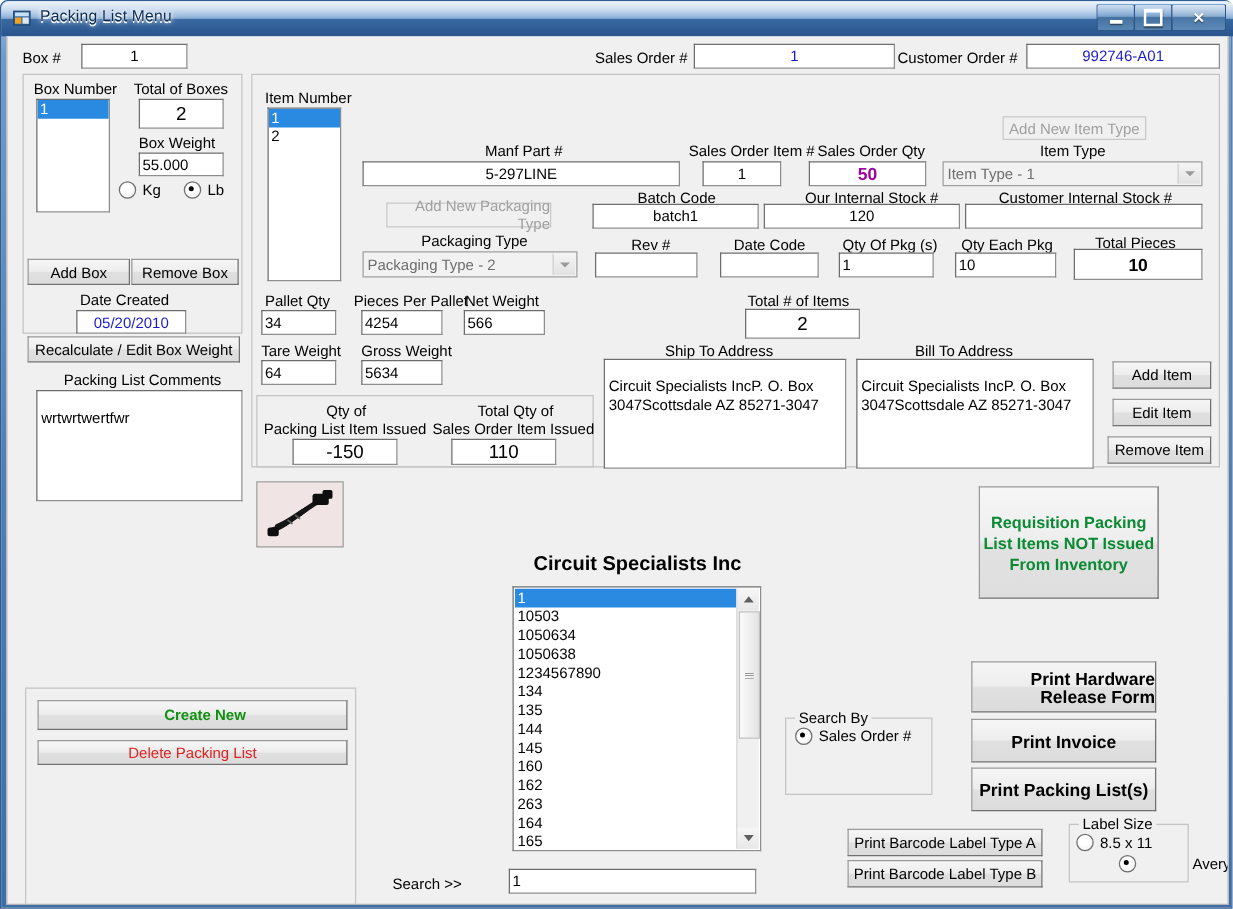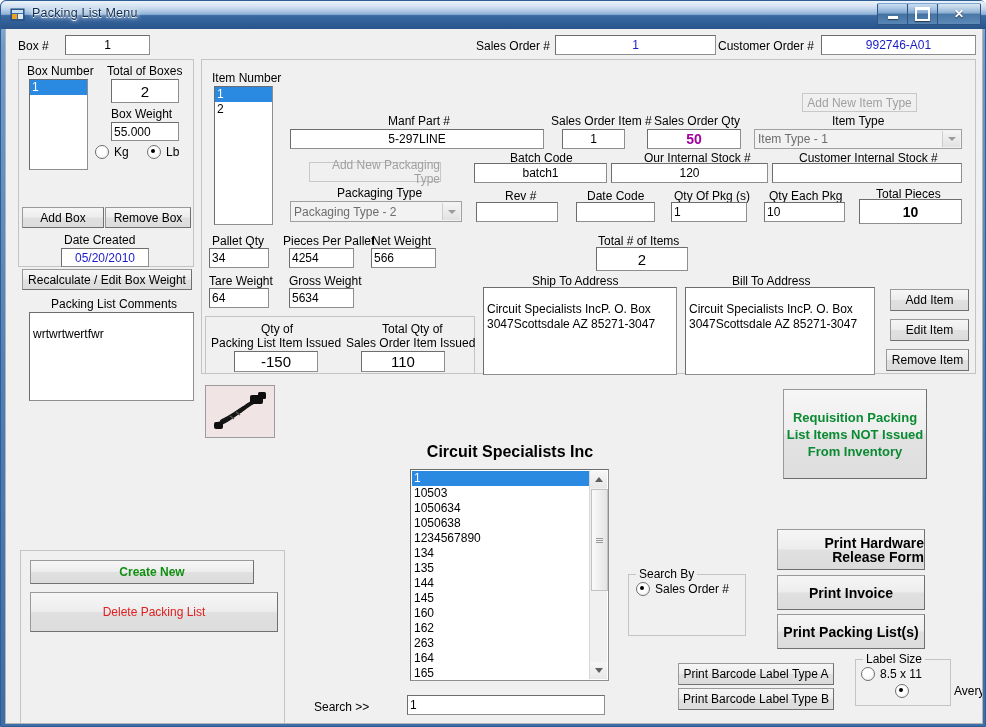--- a/index.html
+++ b/index.html
@@ -492,22 +492,22 @@
         <div class="sb-arrow down">
             <span class="tri-dn-s"></span>
           </div>
       </div>
     </div>
 
     <div class="lbl" style="left:308px; top:671px;">Search &gt;&gt;</div>
     <div class="tb" style="left:401px; top:666px; width:198px; height:20px;">1</div>
 
     <div class="grp" style="left:14px; top:521px; width:265px; height:180px;"></div>
-    <div class="btn bold" style="left:24px; top:531px; width:224px; height:24px; color:#109010;padding-left:20px;">Create New</div>
-    <div class="btn" style="left:24px; top:563px; width:248px; height:40px; color:#e02020;">Delete Packing List</div>
+    <div class="btn bold" style="left:24px; top:531px; width:248px; height:24px; color:#109010;padding-left:20px;">Create New</div>
+    <div class="btn" style="left:24px; top:563px; width:248px; height:20px; color:#e02020;">Delete Packing List</div>
 
     <div id="req-note" style="left:777px; top:360px; width:144px; height:90px;">Requisition  Packing List Items NOT Issued    From Inventory</div>
 
     <div class="btn b14" style="left:771px; top:500px; width:148px; height:41px;">Print Hardware Release Form</div>
     <div class="btn b14" style="left:771px; top:546px; width:148px; height:35px;">Print Invoice</div>
     <div class="btn b14" style="left:771px; top:585px; width:148px; height:35px;">Print Packing List(s)</div>
 
     <div class="btn" style="left:672px; top:634px; width:156px; height:22px;">Print Barcode Label Type A</div>
     <div class="btn" style="left:672px; top:659px; width:156px; height:22px;">Print Barcode Label Type B</div>
 

